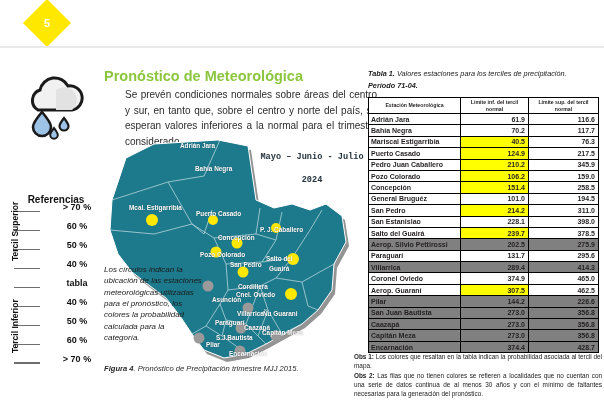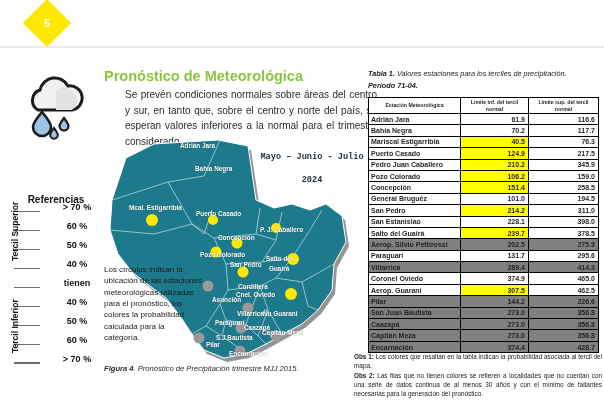--- a/index.html
+++ b/index.html
@@ -81,21 +81,21 @@
   }
 
   #date-box {
     position:absolute; left:258px; top:152px; width:108px;
     text-align:center; font-size:8.6px; font-weight:bold; color:#24323c;font-family:Liberation Mono, monospace;
   }
   #date-year { margin-top:13px; }
 
   #circle-note {
     position:absolute; left:104px; top:264px; width:98px;
-    font-size:8px; line-height:1.42; color:#1a1a1a;
+    font-size:8px; line-height:1.42; color:#1a1a1a;font-style:italic;
   }
 
   #fig-caption {
     position:absolute; left:104px; top:364px; width:250px;
     font-size:7.6px; font-style:italic; color:#2b2b2b;
   }
   #fig-caption b { font-style:italic; }
 
   
   #tbl-cap {
@@ -160,21 +160,21 @@
       <div class="lg-row">
         <div class="lg-sw" style="background: rgb(47, 203, 59);"></div>
         <div class="lg-lb">50 %</div>
       </div>
       <div class="lg-row">
         <div class="lg-sw" style="background: rgb(158, 240, 162);"></div>
         <div class="lg-lb">40 %</div>
       </div>
       <div class="lg-row">
         <div class="lg-sw" style="background: rgb(128, 128, 128);"></div>
-        <div class="lg-lb">tienen</div>
+        <div class="lg-lb">tabla</div>
       </div>
       <div class="lg-row">
         <div class="lg-sw" style="background: rgb(255, 255, 102);"></div>
         <div class="lg-lb">40  %</div>
       </div>
       <div class="lg-row">
         <div class="lg-sw" style="background: rgb(200, 200, 60);"></div>
         <div class="lg-lb">50  %</div>
       </div>
       <div class="lg-row">

